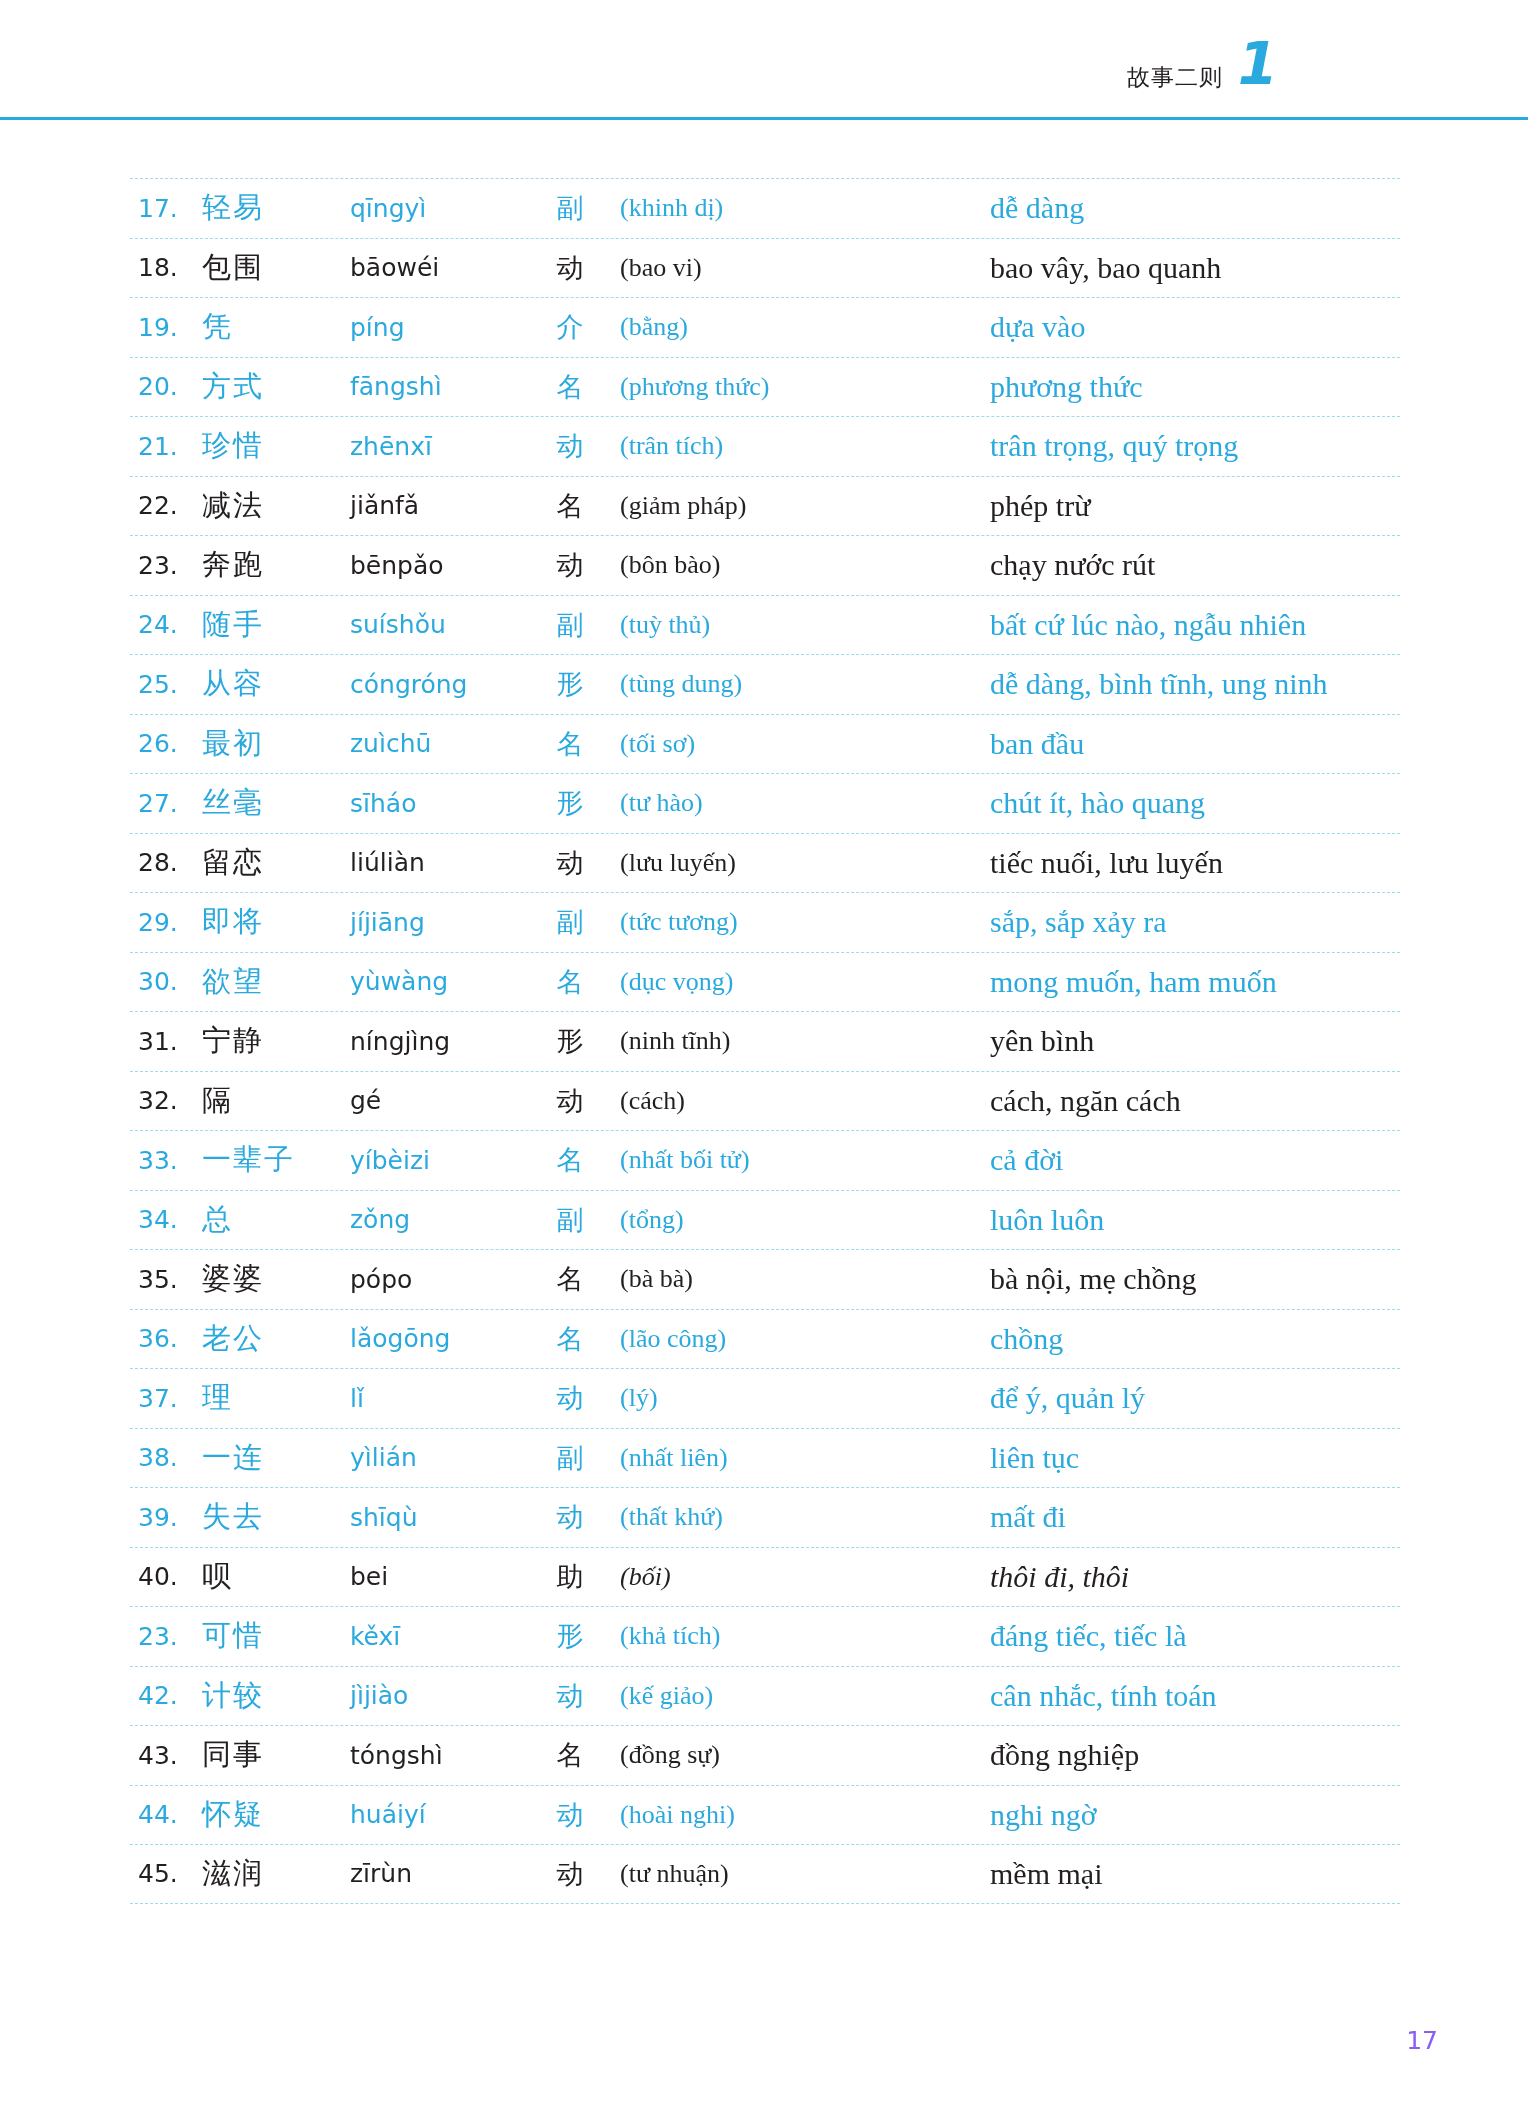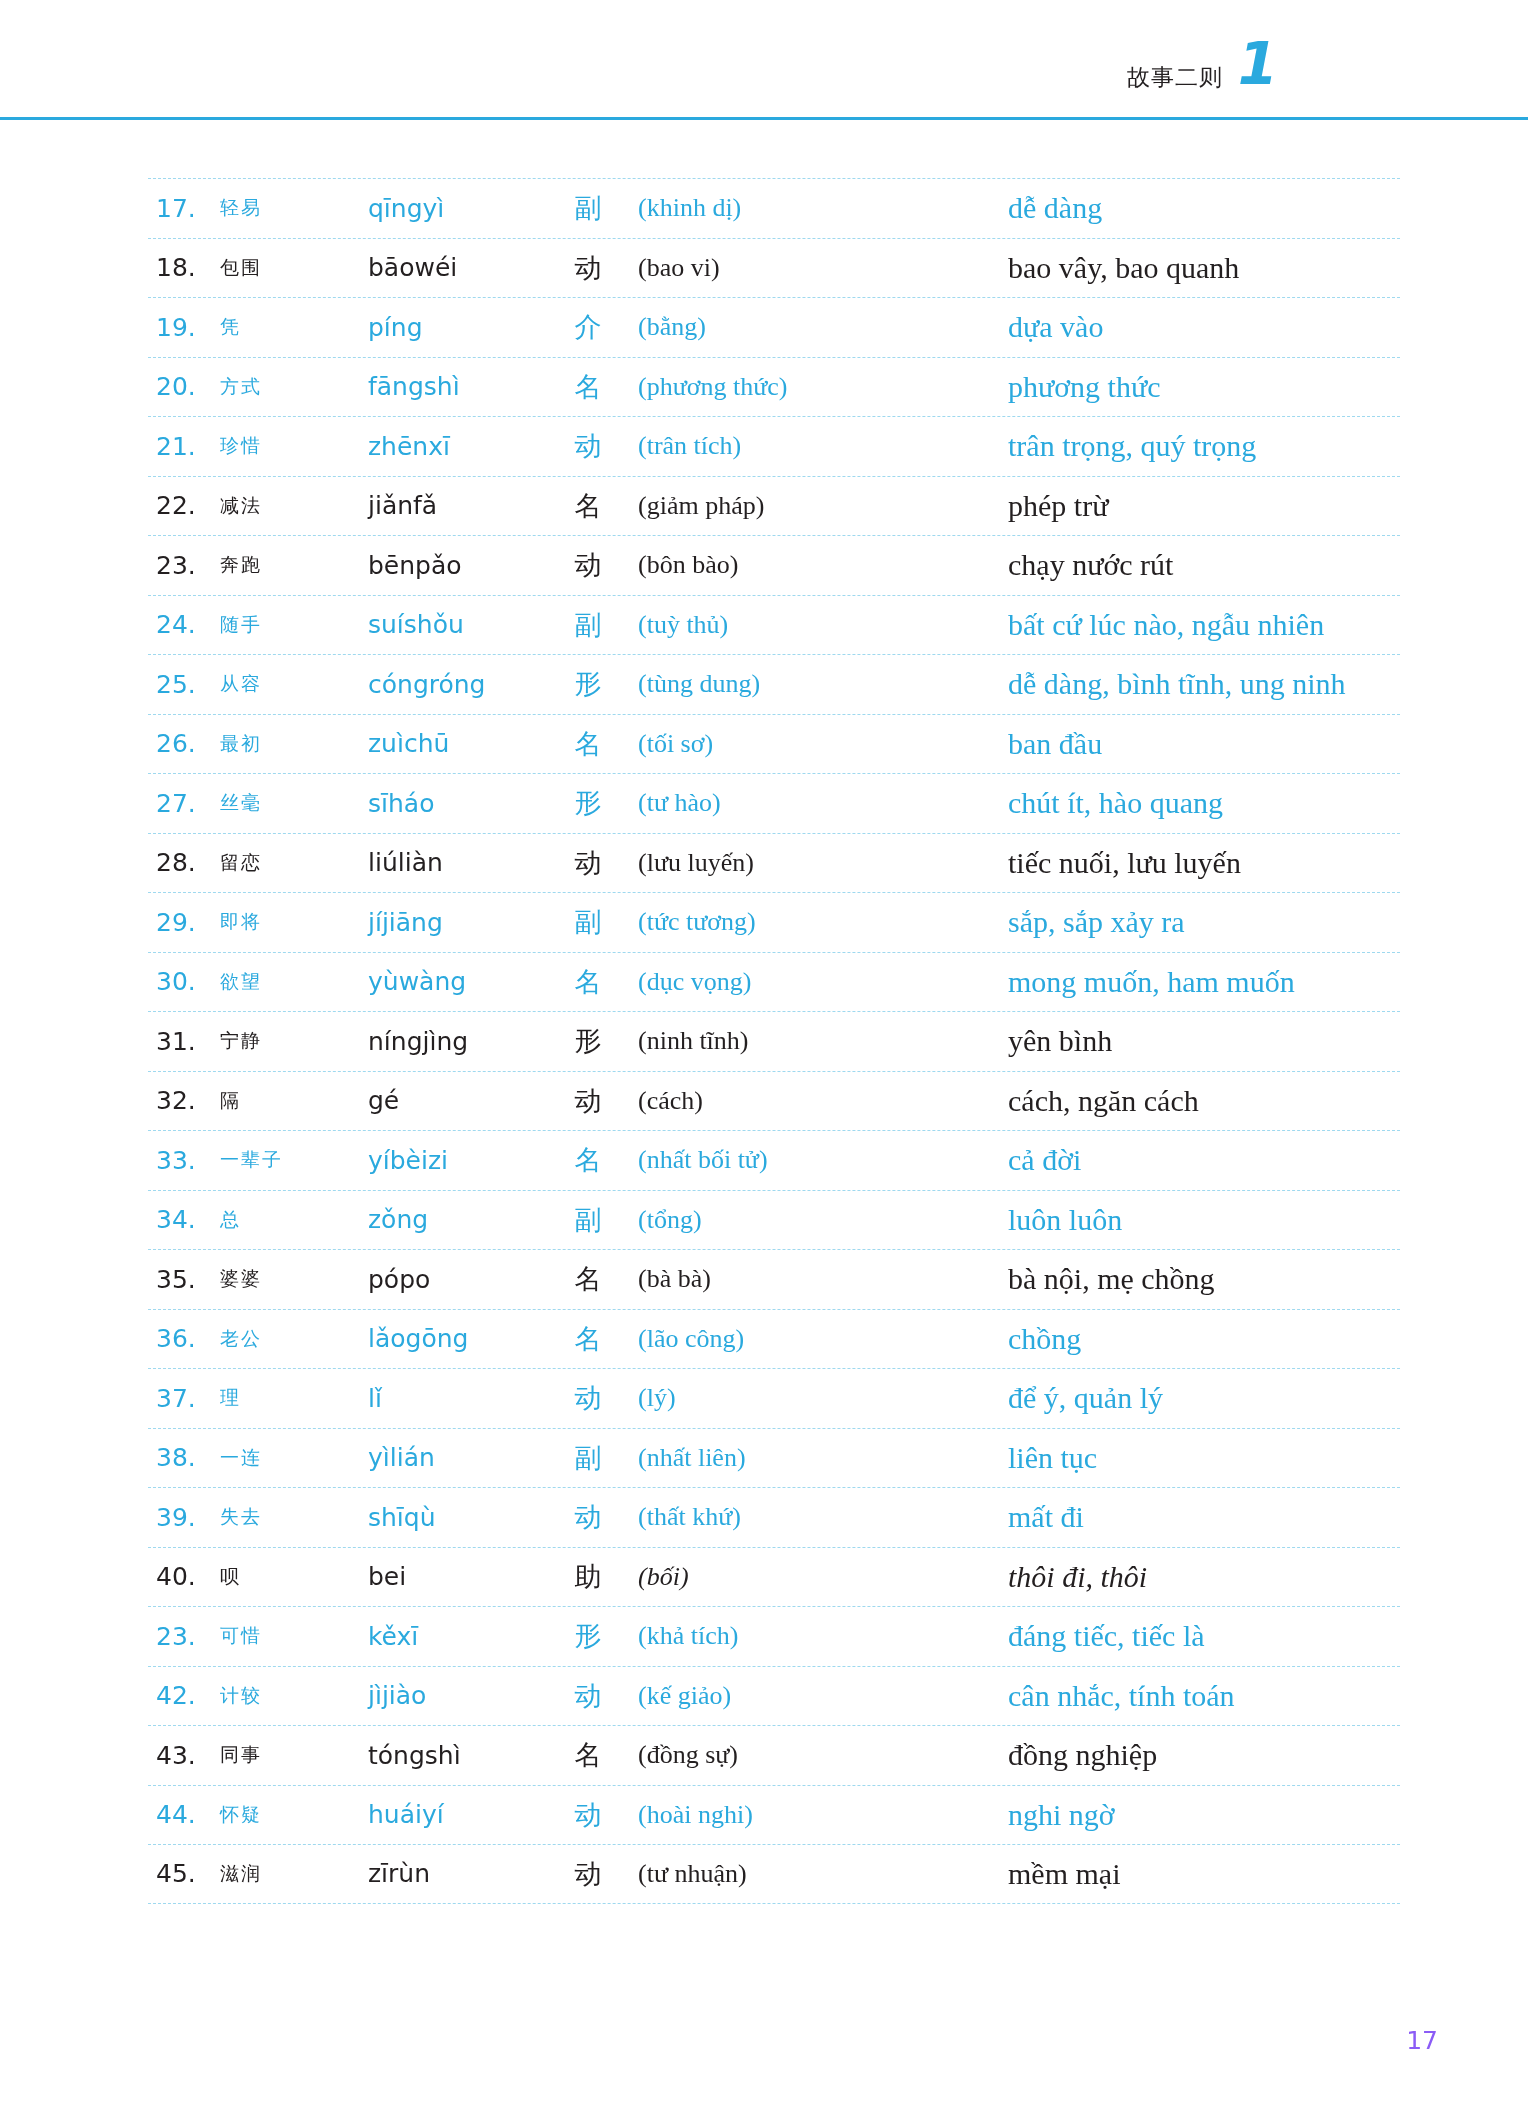--- a/index.html
+++ b/index.html
@@ -58,42 +58,41 @@
     left: 130px;
     top: 178px;
     width: 1270px;
   }
   .row {
     display: flex;
     align-items: center;
     height: 59.5px;
     border-top: 1px dashed #9fd9ef;
     box-sizing: border-box;
-    margin-left: 18px;
   }
   .row.first {
     border-top: 1px dashed #9fd9ef;
   }
   .row.last-border {
     border-bottom: 1px dashed #9fd9ef;
   }
   .c-num {
     width: 72px;
     flex: none;
     font-family: "DejaVu Sans", sans-serif;
     font-size: 25px;
     text-align: left;
     padding-left: 8px;
     box-sizing: border-box;
   }
   .c-hanzi {
     width: 148px;
     flex: none;
     font-family: Liberation Mono, monospace;
-    font-size: 19px;
+    font-size: 29px;
     letter-spacing: 2px;
   }
   .c-pinyin {
     width: 170px;
     flex: none;
     font-family: "DejaVu Sans", sans-serif;
     font-size: 25px;
   }
   .c-pos {
     width: 100px;

